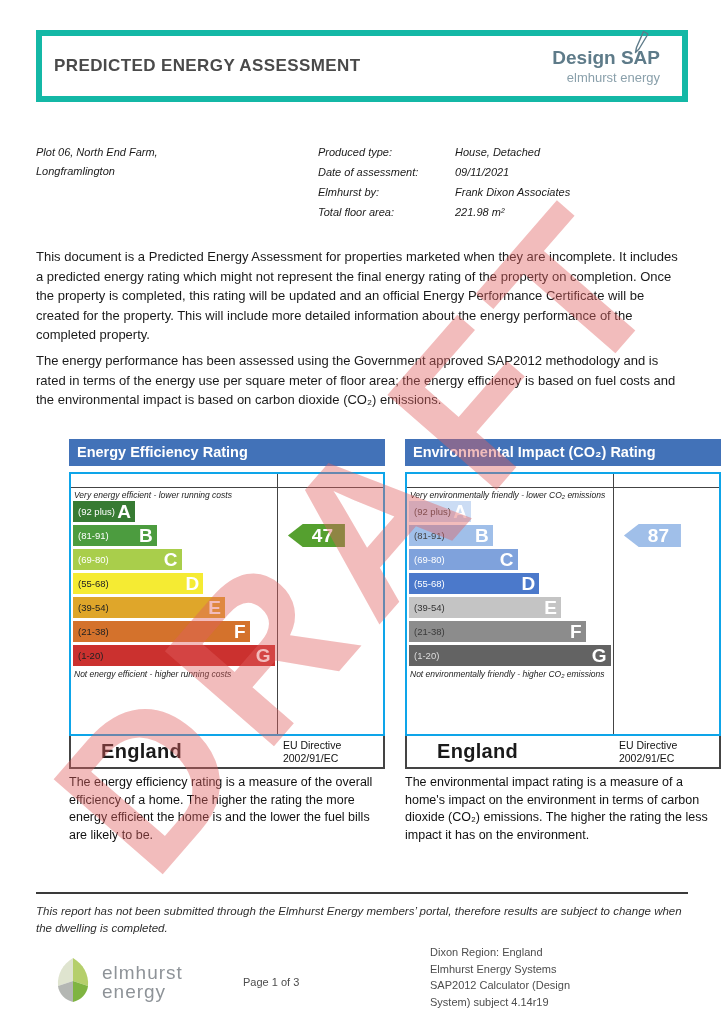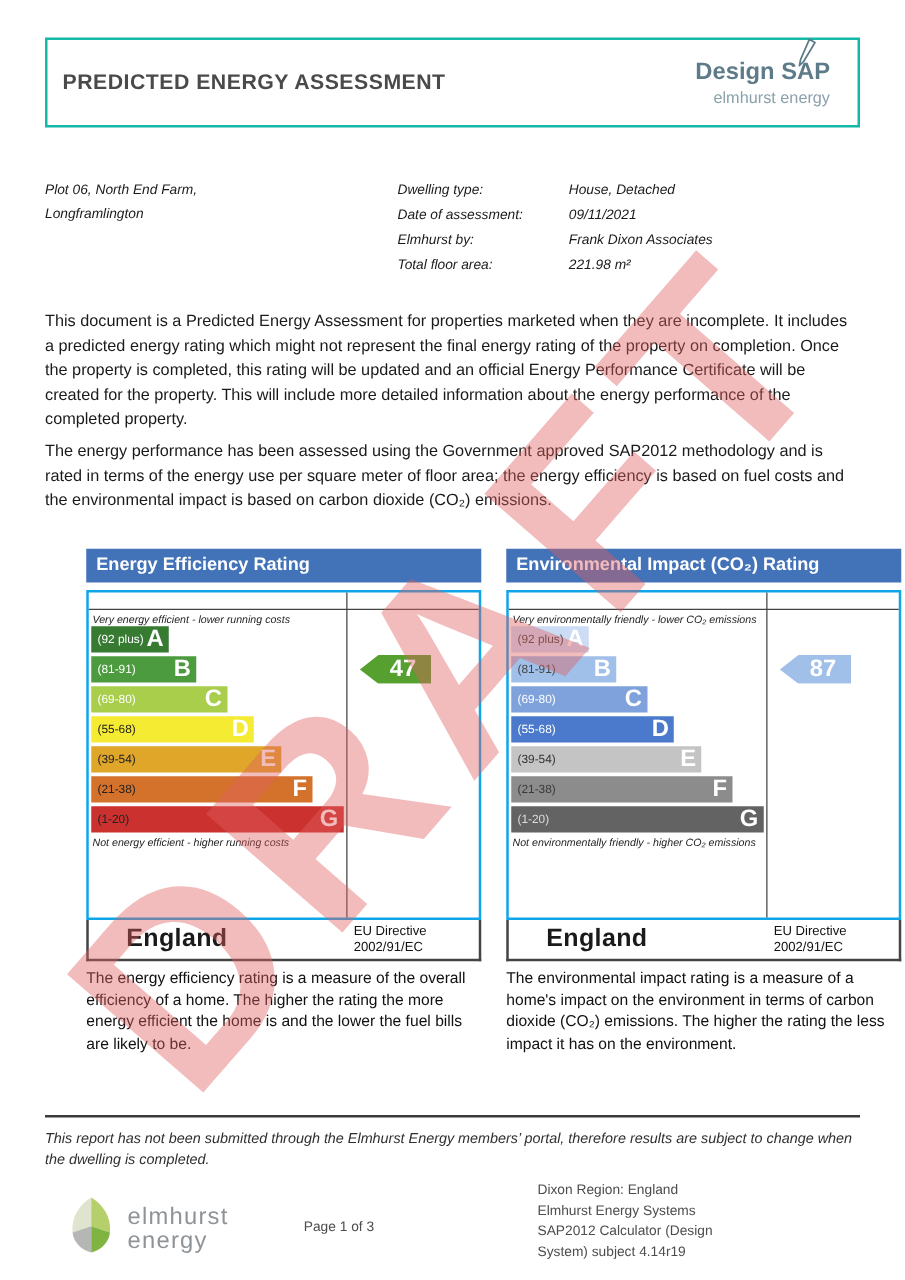--- a/index.html
+++ b/index.html
@@ -9,21 +9,21 @@
     width: 724px; height: 1024px;
     background: #fff;
     font-family: "Liberation Sans", "DejaVu Sans", sans-serif;
     color: #1a1a1a;
     overflow: hidden;
   }
 
   
   .header-box {
     position: absolute; left: 36px; top: 30px; width: 652px; height: 72px;
-    border: 2px solid #14b8a6; background: #fff;
+    border: 6px solid #14b8a6; background: #fff;
     display: flex; align-items: center; justify-content: space-between;
     padding: 0 18px 0 12px;
   }
   .doc-title { font-size: 17px; font-weight: bold; color: #4a4a4a; letter-spacing: 0.4px; }
   .brand { text-align: right; position: relative; padding-right: 4px; }
   .brand-pencil { position: absolute; right: 12px; top: -18px; }
   .brand-title { font-size: 19px; font-weight: bold; color: #5e7b89; }
   .brand-sub { font-size: 13px; color: #8aa0ab; margin-top: 1px; }
 
   
@@ -100,21 +100,21 @@
       <div class="brand-sub">elmhurst energy</div>
     </div>
   </div>
 
   <div class="property">
     <div class="address">
       <div>Plot 06, North End Farm,</div>
       <div>Longframlington</div>
     </div>
     <div class="prop-fields">
-      <span>Dwelling type:</span>
+      <span>Produced type:</span>
       <span>House, Detached</span>
       <span>Date of assessment:</span>
       <span>09/11/2021</span>
       <span>Elmhurst by:</span>
       <span>Frank Dixon Associates</span>
       <span>Total floor area:</span>
       <span>221.98 m²</span>
     </div>
   </div>
 

